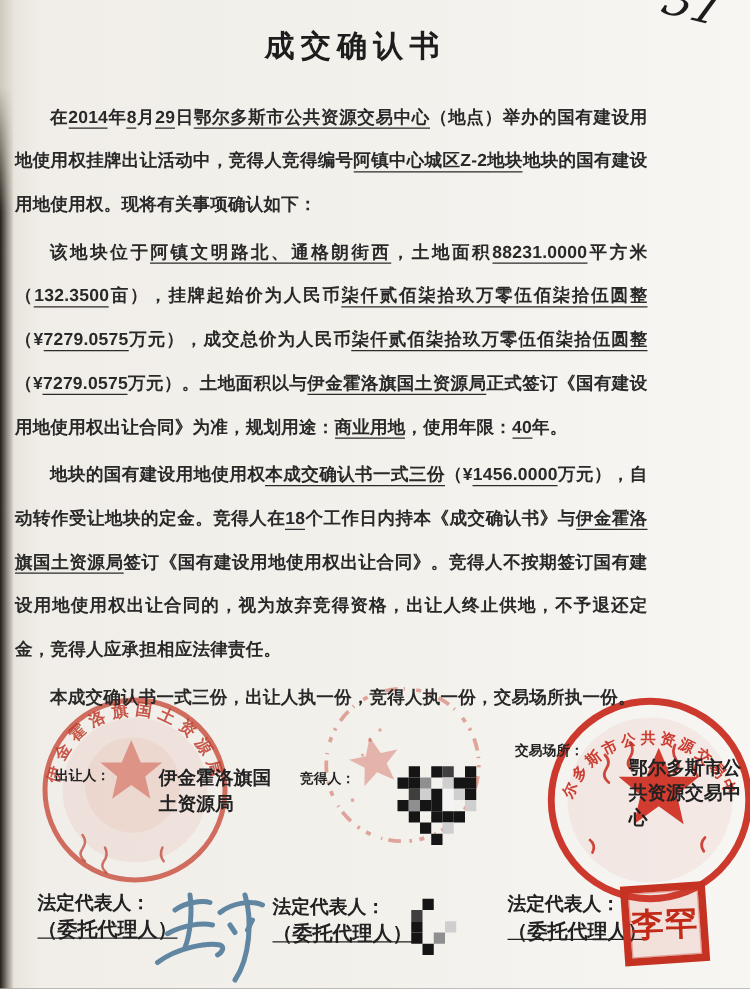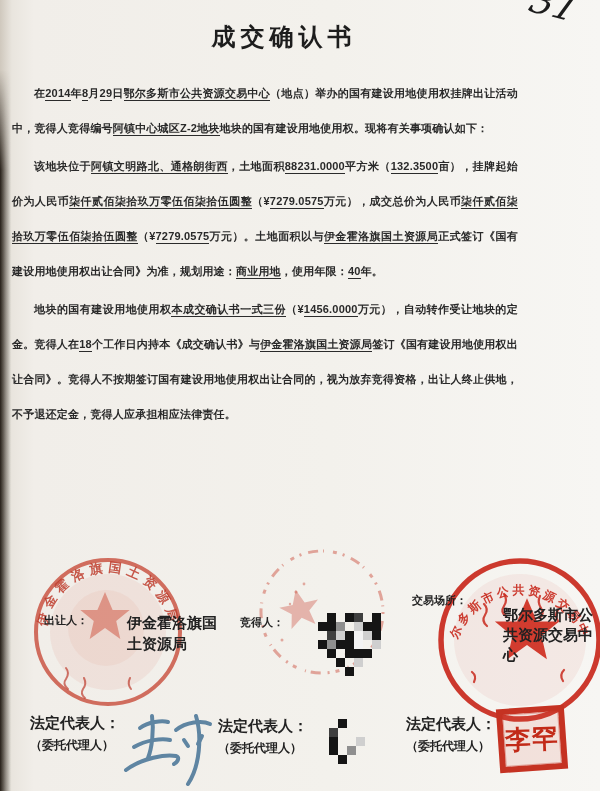--- a/index.html
+++ b/index.html
@@ -22,31 +22,31 @@
     transform:rotate(14deg) skewX(-12deg);
     font-family:"DejaVu Serif",serif;
   }
   .doc-title{
     position:absolute;top:21px;left:0;width:100%;text-align:center;z-index:2;
     transform:translateX(-16px);
     font-size:24px;font-weight:600;letter-spacing:5px;color:#1d1d1d;
   }
   .body-text{
     position:absolute;left:12px;top:76px;width:506px;z-index:2;
-    font-size:11px;line-height:35px;font-weight:600;letter-spacing:.2px;
+    font-size:14px;line-height:35px;font-weight:600;letter-spacing:.2px;
     text-align:justify;color:#292929;
   }
   .body-text p{margin:0;text-indent:2em;}
   .body-text p + p{margin-top:3px;}
   .u{border-bottom:1.6px solid #2b2b2b;padding-bottom:1px;}
   
   .sig-label{position:absolute;z-index:2;font-size:11px;font-weight:700;color:#222;white-space:nowrap;}
   .sig-value{position:absolute;z-index:2;font-size:15px;font-weight:700;color:#222;line-height:21px;}
   .rep-group{position:absolute;z-index:2;font-size:15px;font-weight:700;color:#222;line-height:22px;white-space:nowrap;}
-  .rep-group .agent{font-size:12px;}
+  .rep-group .agent{font-size:16px;text-decoration:underline;}
   .stamp{position:absolute;z-index:1;}
   .mosaic{position:absolute;z-index:3;line-height:0;font-size:0;}
   .mosaic .cell{display:inline-block;}
   .square-seal{
     position:absolute;left:498px;top:707px;width:56px;height:52px;z-index:2;
     border:6px solid #c53222;background:rgba(216,86,66,.12);
     display:flex;align-items:center;justify-content:center;
     transform:rotate(-4deg);box-shadow:0 0 0 1px rgba(197,50,34,.35) inset;
   }
   .square-seal span{
@@ -63,20 +63,21 @@
   <div class="edge-shadow"></div>
 
   <div class="corner-number">31</div>
 
   <div class="doc-title">成交确认书</div>
 
   <div class="body-text" id="body-paragraphs">
       <p><span>在</span><span class="u">2014</span><span>年</span><span class="u">8</span><span>月</span><span class="u">29</span><span>日</span><span class="u">鄂尔多斯市公共资源交易中心</span><span>（地点）举办的国有建设用地使用权挂牌出让活动中，竞得人竞得编号</span><span class="u">阿镇中心城区Z-2地块</span><span>地块的国有建设用地使用权。现将有关事项确认如下：</span></p>
       <p><span>该地块位于</span><span class="u">阿镇文明路北、通格朗街西</span><span>，土地面积</span><span class="u">88231.0000</span><span>平方米（</span><span class="u">132.3500</span><span>亩），挂牌起始价为人民币</span><span class="u">柒仟贰佰柒拾玖万零伍佰柒拾伍圆整</span><span>（¥</span><span class="u">7279.0575</span><span>万元），成交总价为人民币</span><span class="u">柒仟贰佰柒拾玖万零伍佰柒拾伍圆整</span><span>（¥</span><span class="u">7279.0575</span><span>万元）。土地面积以与</span><span class="u">伊金霍洛旗国土资源局</span><span>正式签订《国有建设用地使用权出让合同》为准，规划用途：</span><span class="u">商业用地</span><span>，使用年限：</span><span class="u">40</span><span>年。</span></p>
       <p><span>地块的国有建设用地使用权</span><span class="u">本成交确认书一式三份</span><span>（¥</span><span class="u">1456.0000</span><span>万元），自动转作受让地块的定金。竞得人在</span><span class="u">18</span><span>个工作日内持本《成交确认书》与</span><span class="u">伊金霍洛旗国土资源局</span><span>签订《国有建设用地使用权出让合同》。竞得人不按期签订国有建设用地使用权出让合同的，视为放弃竞得资格，出让人终止供地，不予退还定金，竞得人应承担相应法律责任。</span></p>
+      <p><span>本成交确认书一式三份，出让人执一份，竞得人执一份，交易场所执一份。</span></p>
     </div>
 
   <svg class="stamp" style="left:26px;top:550px" width="164" height="164" viewBox="0 0 164 164">
     <circle cx="82" cy="82" r="72" fill="none" stroke="rgba(198,72,54,.78)" stroke-width="4"></circle>
     <circle cx="82" cy="82" r="58" fill="rgba(214,110,90,.10)"></circle>
     <circle cx="80" cy="78" r="38" fill="rgba(214,110,90,.08)"></circle>
     <g transform="translate(79,68)" fill="rgba(205,80,60,.5)">
       <path d="M0,-26 L7.6,-8.1 L24.7,-8.1 L11.2,3.1 L15.3,21 L0,10 L-15.3,21 L-11.2,3.1 L-24.7,-8.1 L-7.6,-8.1 Z"></path>
     </g>
     <defs>

